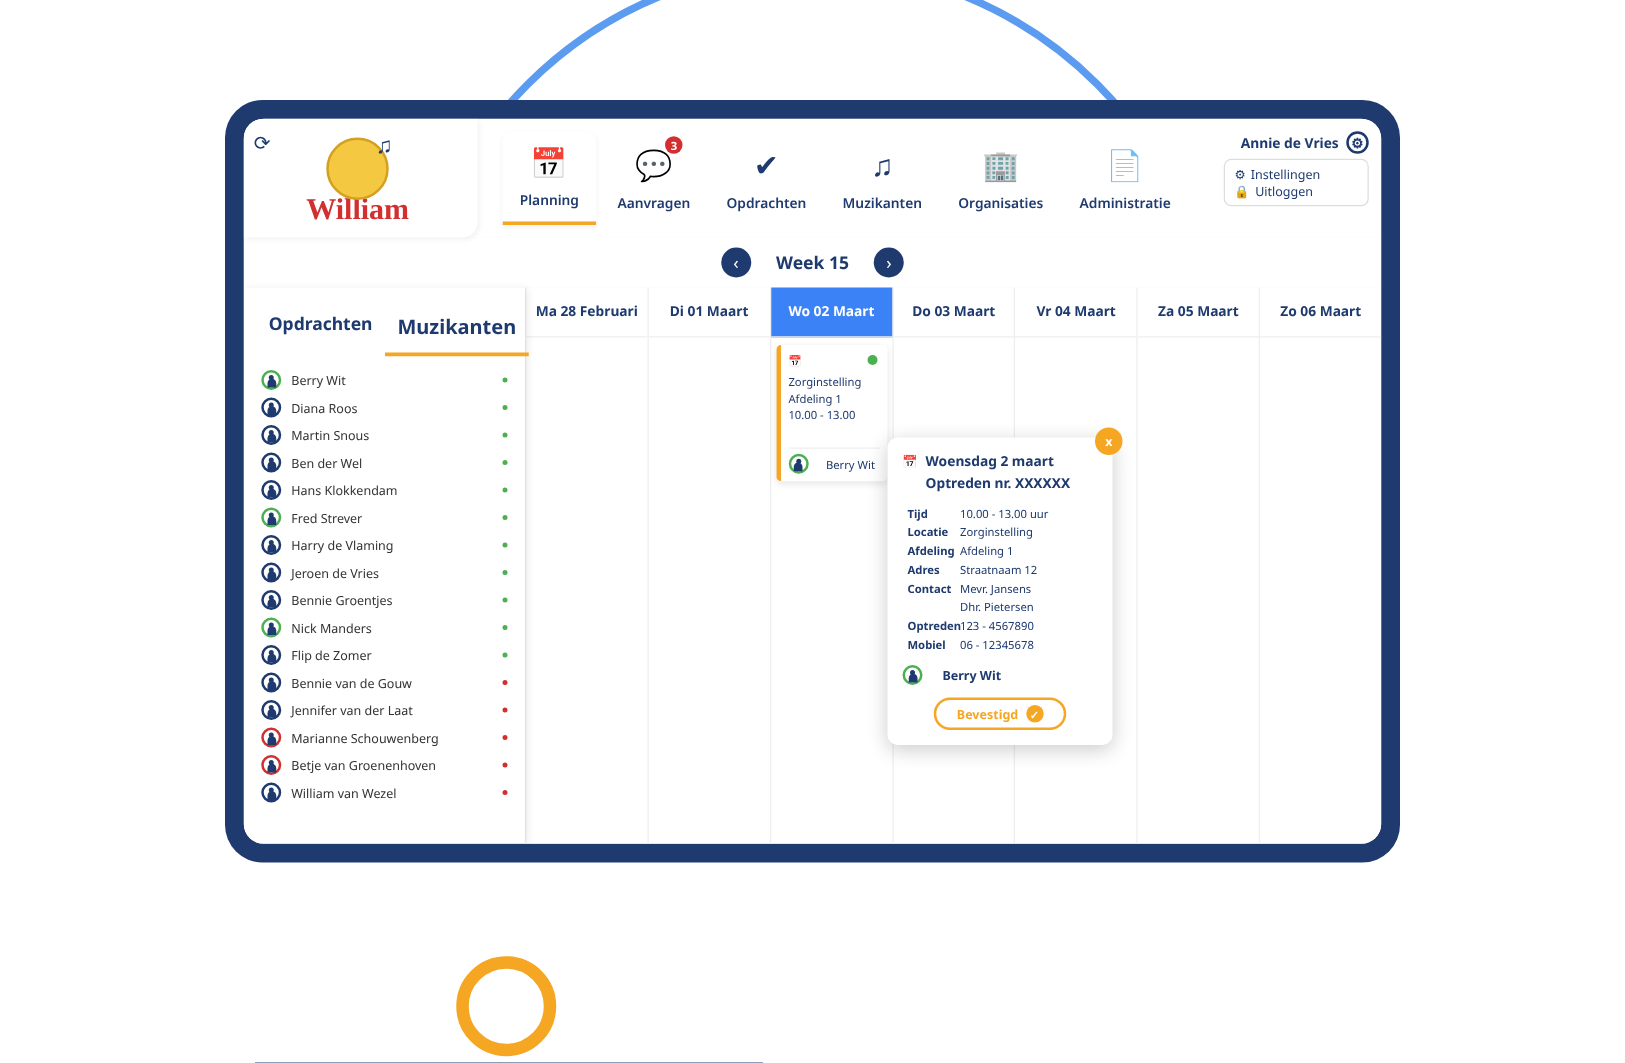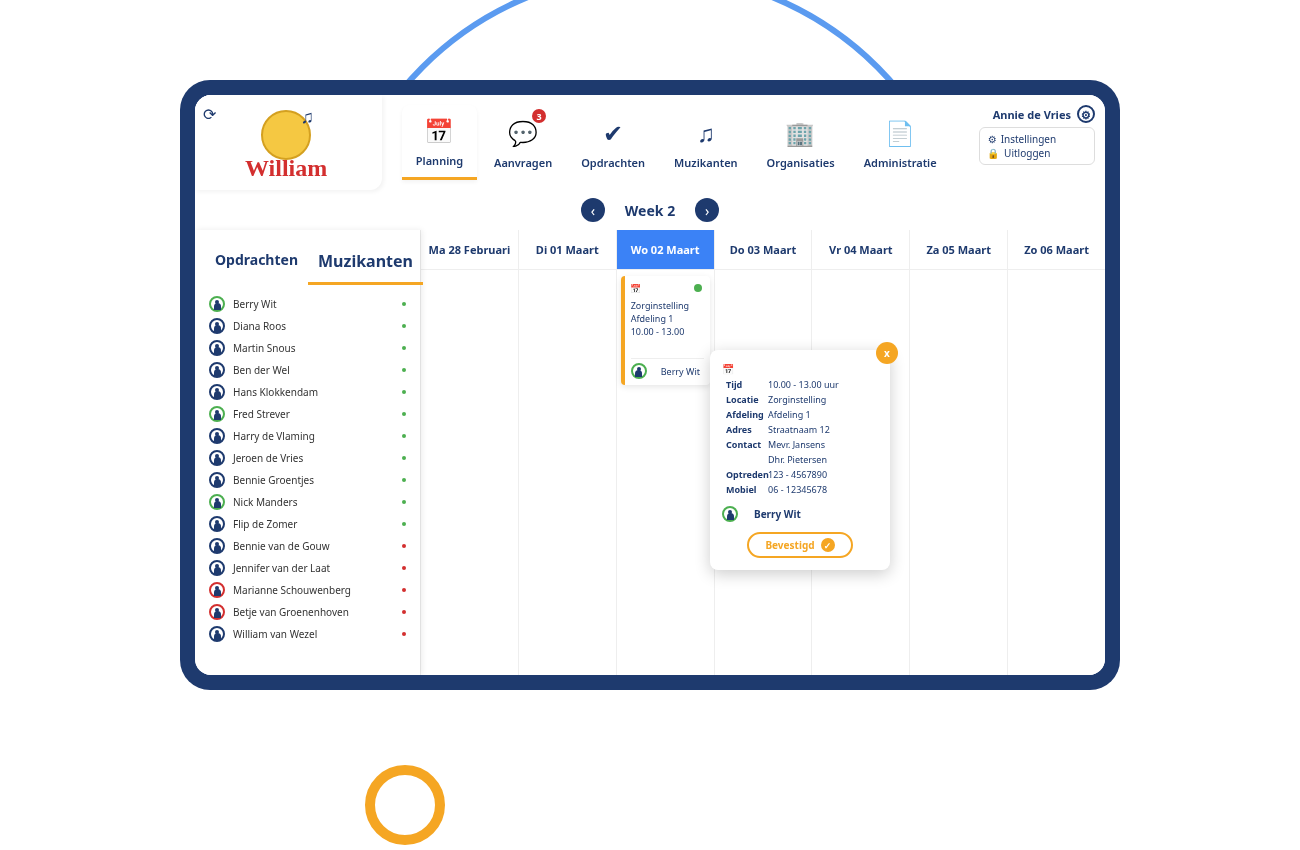--- a/index.html
+++ b/index.html
@@ -112,21 +112,21 @@
     </div>
     <div class="user-links">
       <div class="user-link">⚙ <span>Instellingen</span></div>
       <div class="user-link">🔒 <span>Uitloggen</span></div>
     </div>
   </div>
 </div>
 
 <div class="week-nav">
   <div class="week-arrow">‹</div>
-  <div class="week-label">Week 2</div>
+  <div class="week-label">Week 15</div>
   <div class="week-arrow">›</div>
 </div>
 
 <div class="content">
   <div class="sidebar">
     <div class="sidebar-tabs">
       <div class="sidebar-tab">Opdrachten</div>
       <div class="sidebar-tab active">Muzikanten</div>
     </div>
     <div class="musicians" id="musicians">
@@ -239,20 +239,24 @@
           <div class="day-col">
             <div class="day-header">Za 05 Maart</div>
           </div>
           <div class="day-col">
             <div class="day-header">Zo 06 Maart</div>
           </div>
           <div class="popup">
             <div class="popup-close">x</div>
 <div style="display:flex;gap:6px;align-items:flex-start">
               <span>📅</span>
+              <div>
+                <div class="popup-title">Woensdag 2 maart</div>
+                <div class="popup-sub">Optreden nr. XXXXXX</div>
+              </div>
             </div>
 <div class="popup-row">
               <div class="popup-label">Tijd</div>
               <div class="popup-val">10.00 - 13.00 uur</div>
             </div>
             <div class="popup-row">
               <div class="popup-label">Locatie</div>
               <div class="popup-val">Zorginstelling</div>
             </div>
             <div class="popup-row">

